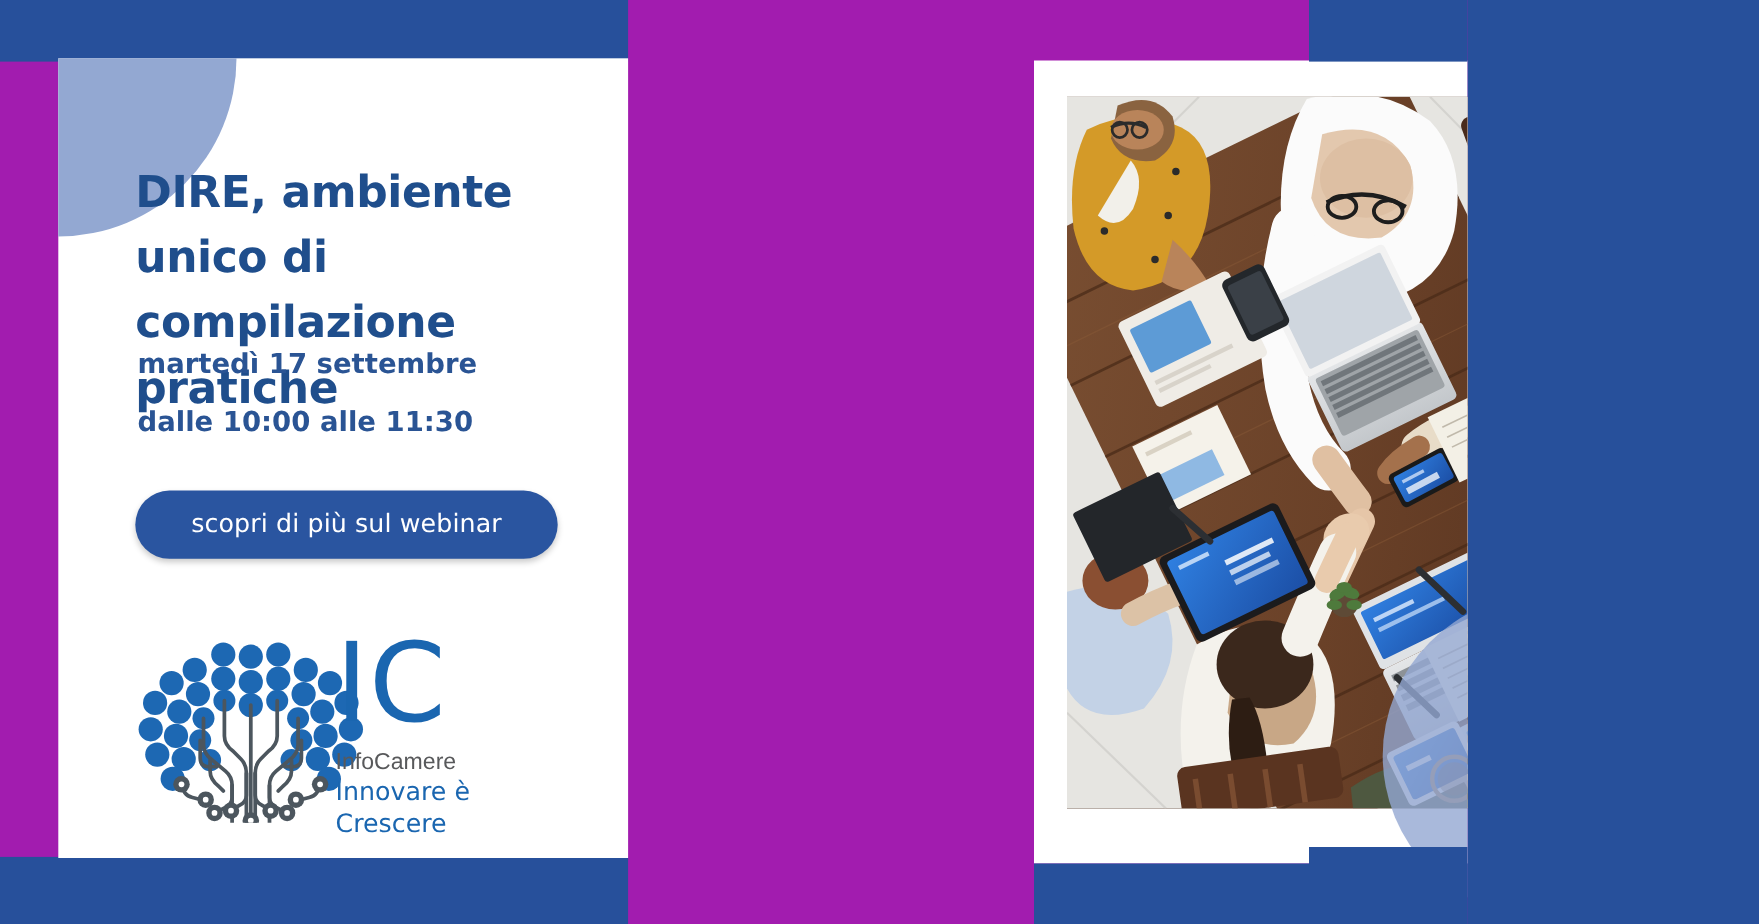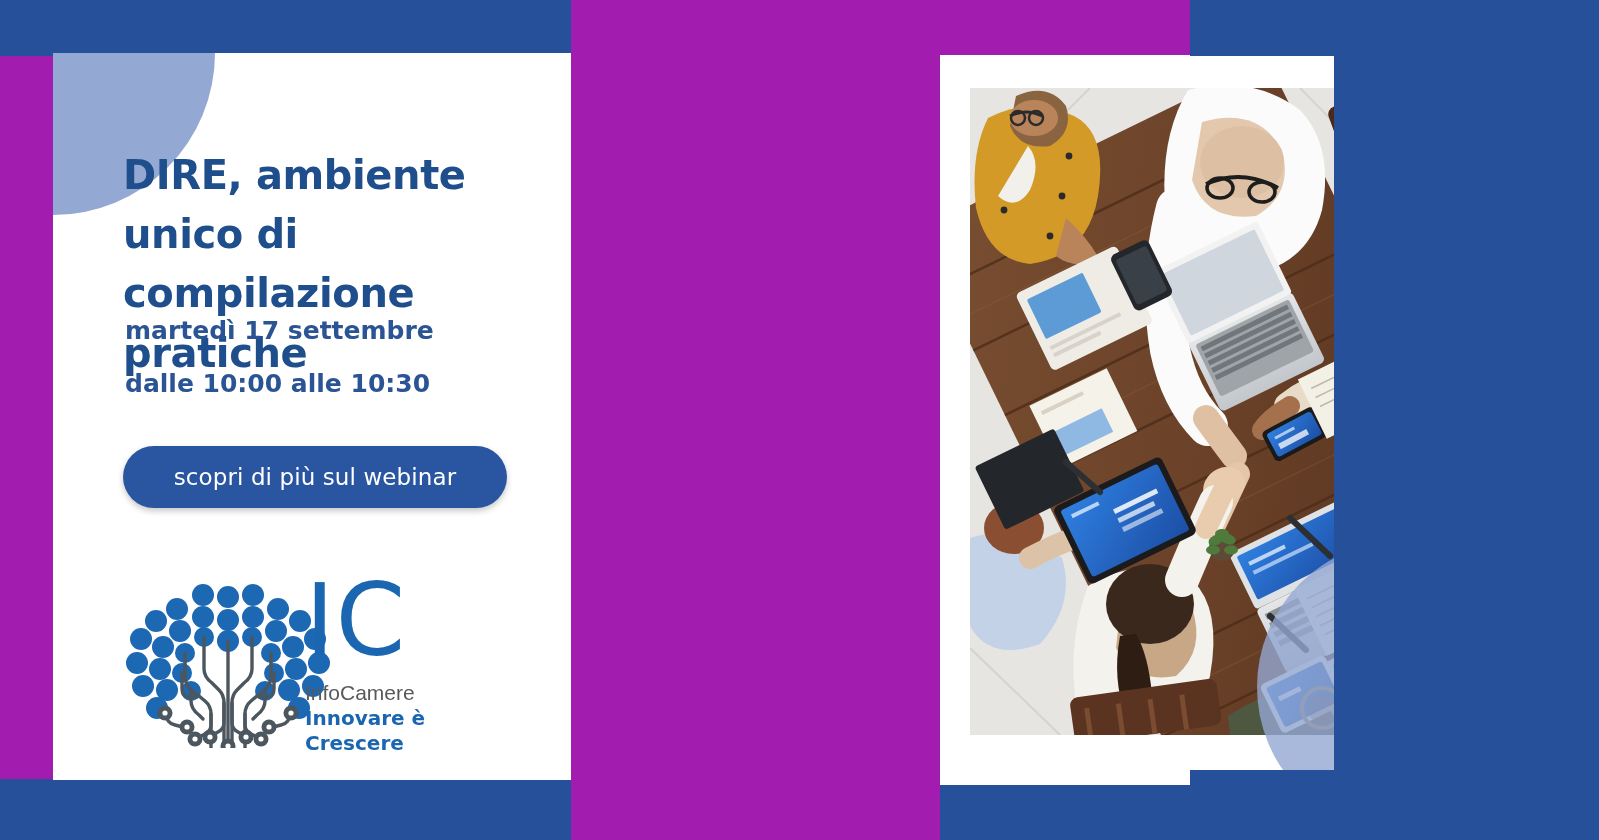--- a/index.html
+++ b/index.html
@@ -177,21 +177,21 @@
 
   <div class="card-left">
     <div class="deco-circle-topleft"></div>
 
     <div class="card-left-inner">
 
       <h1 class="title">DIRE, ambiente unico di compilazione pratiche</h1>
 
       <div class="datetime">
         <div class="datetime-line">martedì 17 settembre</div>
-        <div class="datetime-line">dalle 10:00 alle 10:30</div>
+        <div class="datetime-line">dalle 10:00 alle 11:30</div>
       </div>
 
       <button class="cta-button">scopri di più sul webinar</button>
 
       <div class="logo">
         <svg width="360" height="175" viewBox="0 0 360 175" xmlns="http://www.w3.org/2000/svg">
           <g>
 
             <g fill="#1d68b3">
               <circle cx="78" cy="22" r="11"></circle>
@@ -270,21 +270,21 @@
               <circle cx="85" cy="164" r="2.6"></circle>
               <circle cx="121" cy="164" r="2.6"></circle>
               <circle cx="103" cy="173" r="2.6"></circle>
             </g>
           </g>
         </svg>
 
         <div style="position:absolute; left:180px; top:-2px; width:180px;">
           <div style="font-family:'DejaVu Sans',sans-serif; font-size:100px; font-weight:500; line-height:1.0; color:#1a66b0; letter-spacing:1px;">IC</div>
           <div style="font-family:Liberation Sans, sans-serif; font-size:21px; font-weight:400; color:#58595b; margin-top:9px; line-height:1.25;">InfoCamere</div>
-          <div style="font-family:'DejaVu Sans',sans-serif; font-size:20px; font-weight:700; color:#1a66b0; line-height:1.25;">Innovare è Crescere</div>
+          <div style="font-family:'DejaVu Sans',sans-serif; font-size:23px; font-weight:400; color:#1a66b0; line-height:1.25;">Innovare è Crescere</div>
         </div>
       </div>
 
     </div>
   </div>
 
   <div class="photo-frame">
     <svg class="photo-scene" viewBox="0 0 502 647" preserveAspectRatio="xMidYMid slice" xmlns="http://www.w3.org/2000/svg">
       <defs>
         <linearGradient id="wood" x1="0" y1="0" x2="1" y2="1">

